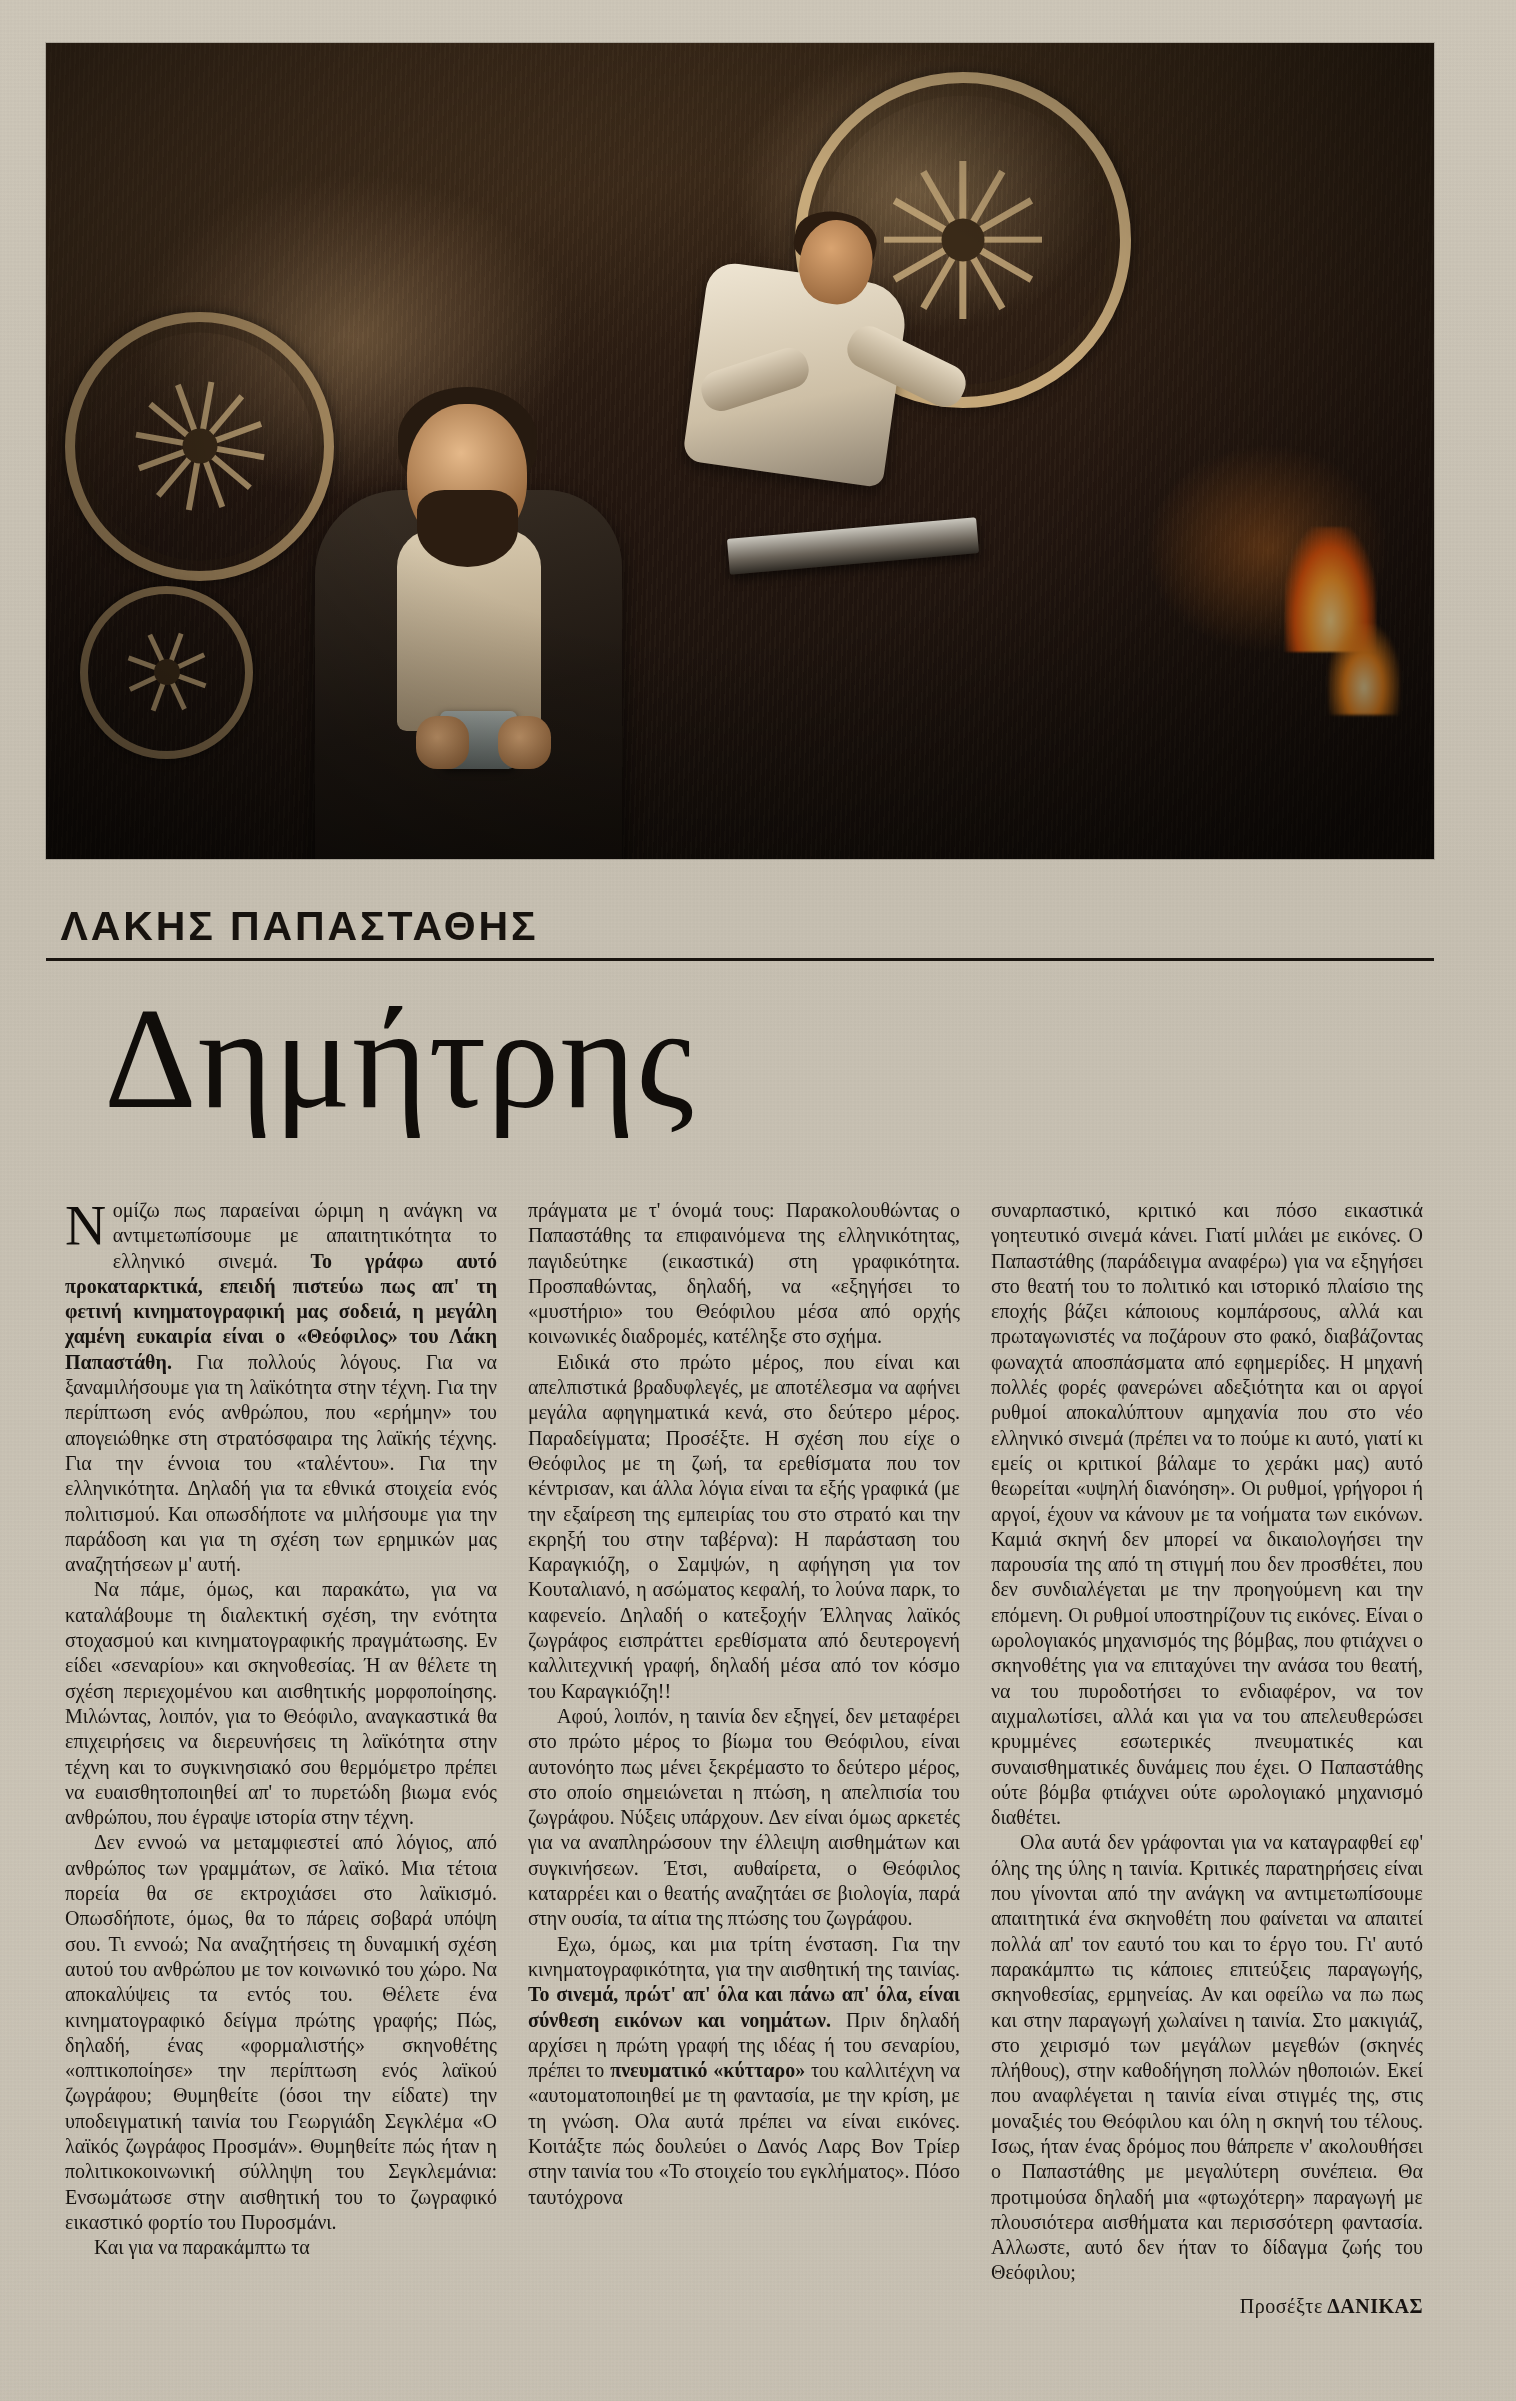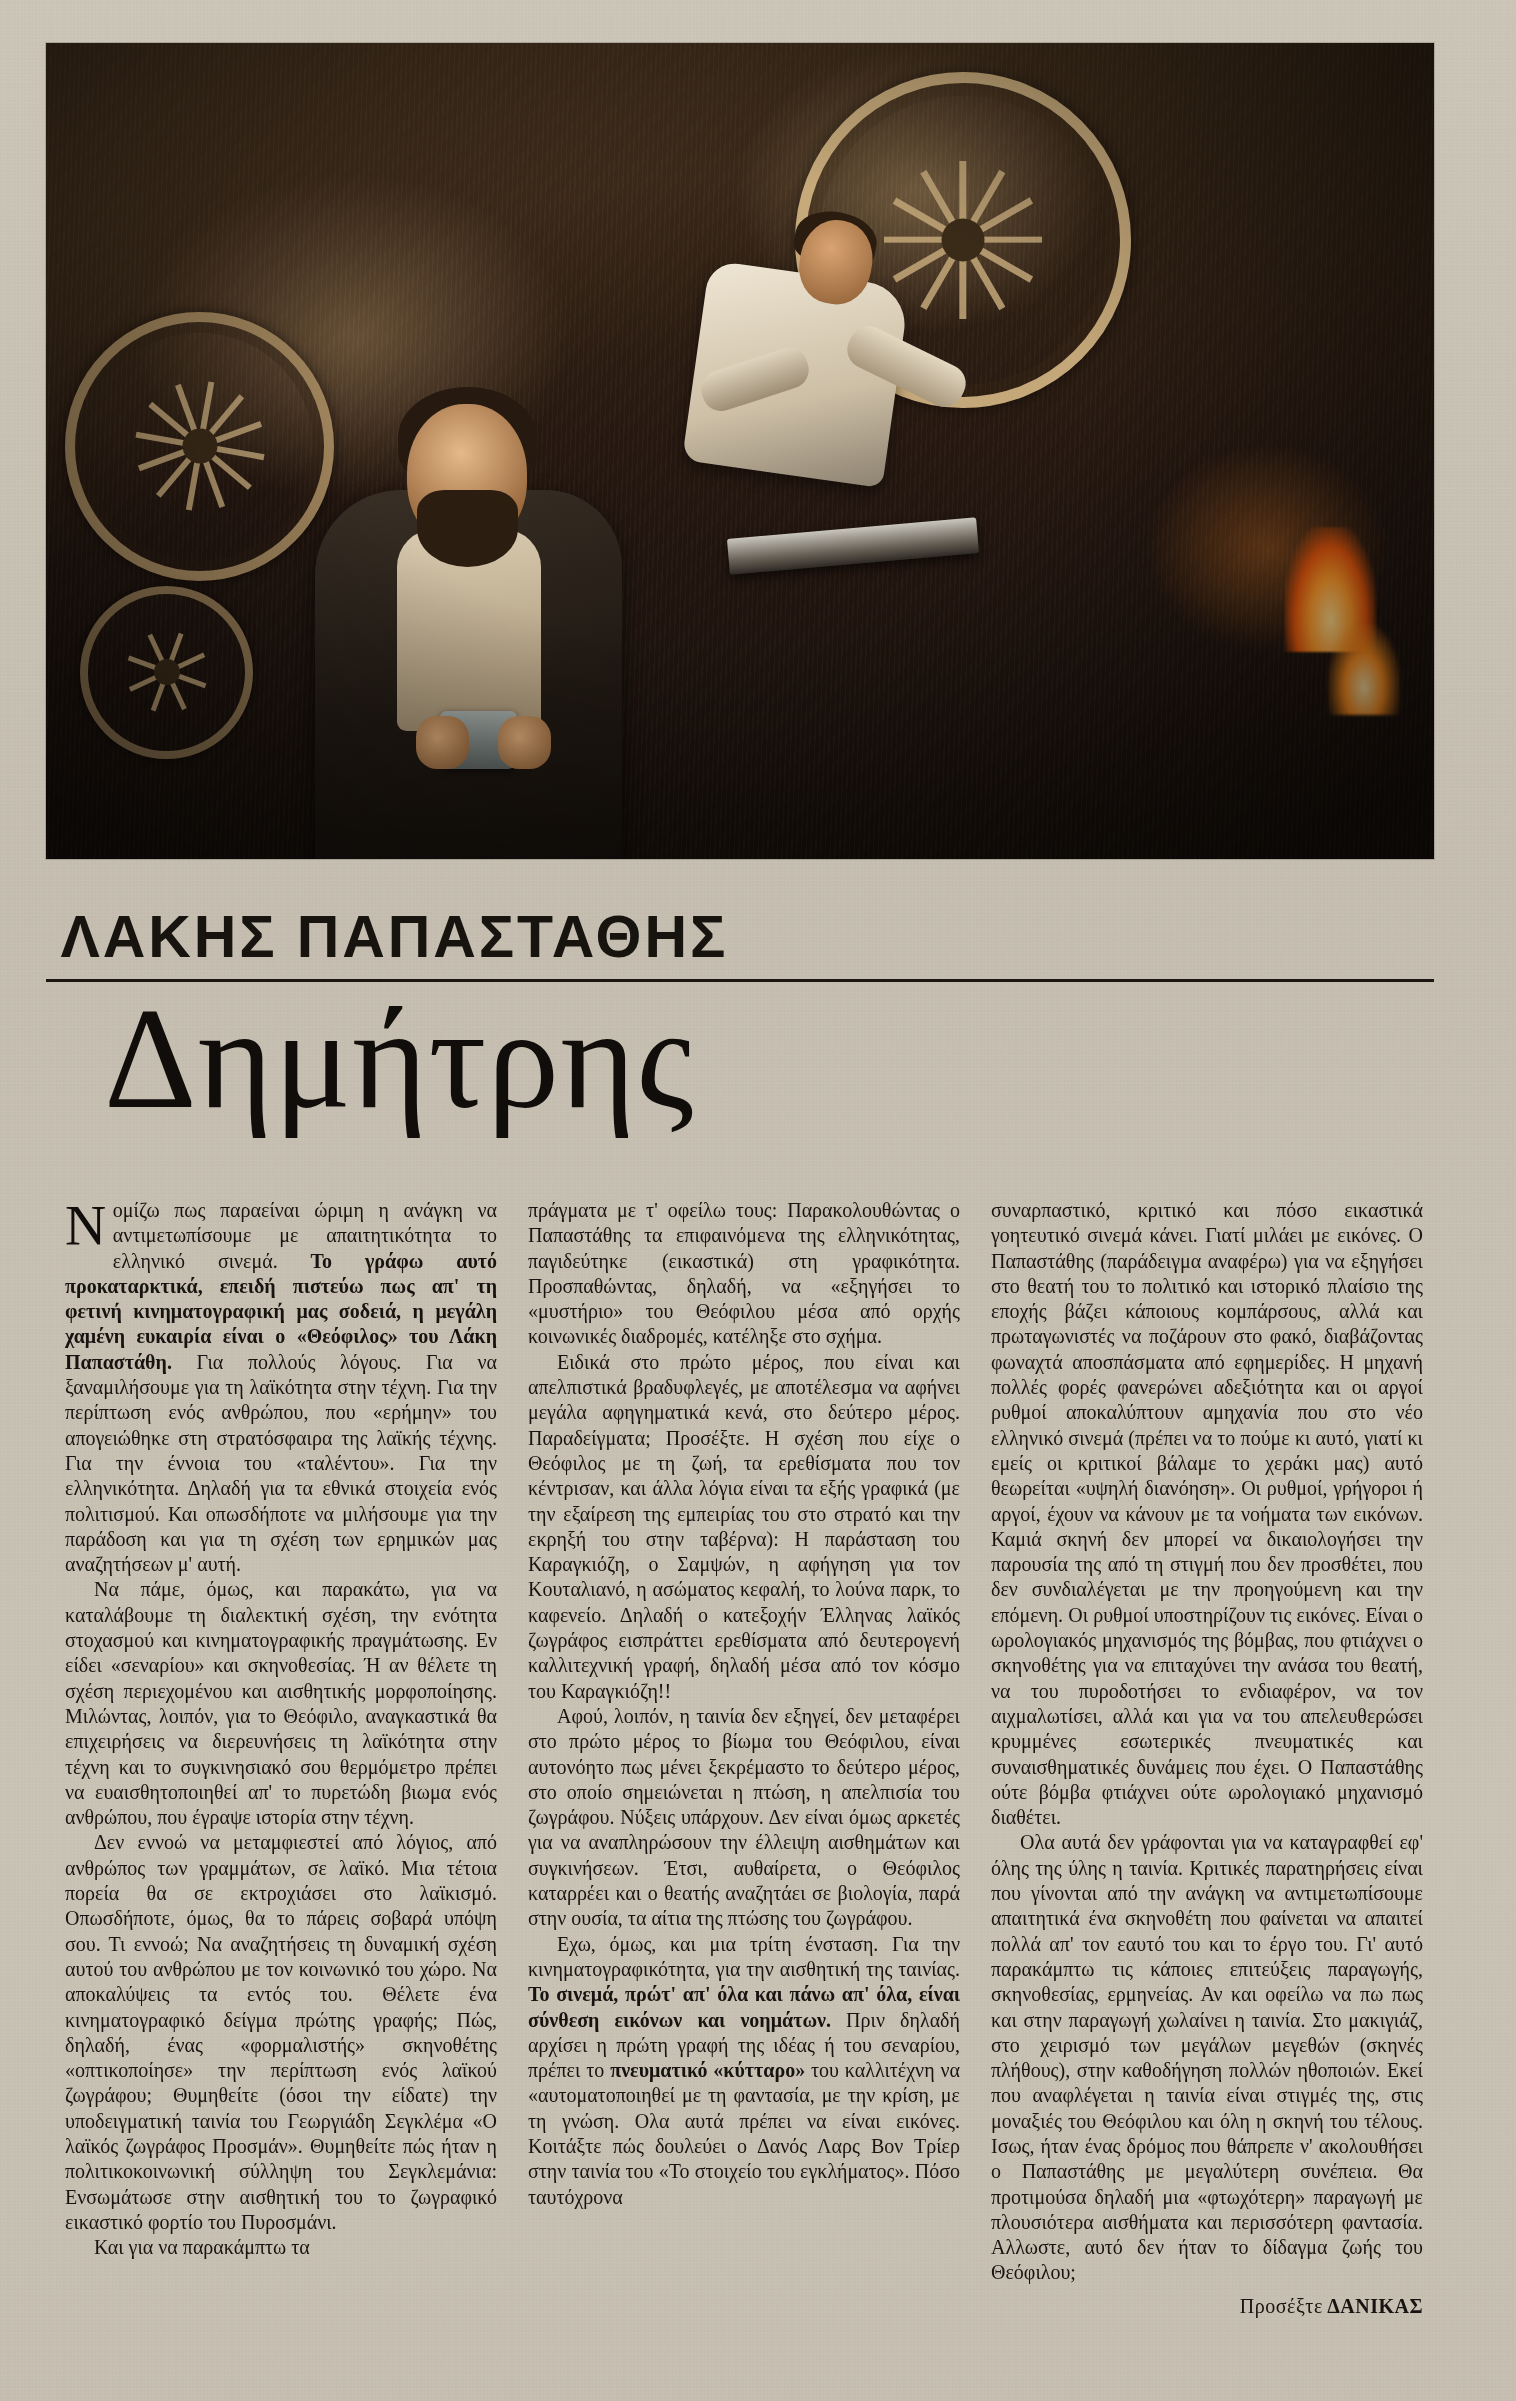--- a/index.html
+++ b/index.html
@@ -193,21 +193,21 @@
   
   .author-bar {
     position: absolute;
     left: 0px;
     top: 865px;
     width: 1388px;
   }
   .author-name {
     font-family: "Liberation Sans", sans-serif;
     font-weight: 700;
-    font-size: 59px;
+    font-size: 41px;
     letter-spacing: 2.9px;
     color: #17130f;
     padding-left: 14.4px;
   }
   .author-rule {
     margin-top: 7.7px;
     height: 3.4px;
     background: #1a1510;
     width: 1388px;
   }
@@ -341,21 +341,21 @@
     <div class="cols">
 
       <div class="col">
         <p class="noind"><span class="dropcap">Ν</span><span>ομίζω πως παραείναι ώριμη η ανάγκη να αντιμετωπίσουμε με απαιτητικότητα το ελληνικό σινεμά. <b>Το γράφω αυτό προκαταρκτικά, επειδή πιστεύω πως απ' τη φετινή κινηματογραφική μας σοδειά, η μεγάλη χαμένη ευκαιρία είναι ο «Θεόφιλος» του Λάκη Παπαστάθη.</b> Για πολλούς λόγους. Για να ξαναμιλήσουμε για τη λαϊκότητα στην τέχνη. Για την περίπτωση ενός ανθρώπου, που «ερήμην» του απογειώθηκε στη στρατόσφαιρα της λαϊκής τέχνης. Για την έννοια του «ταλέντου». Για την ελληνικότητα. Δηλαδή για τα εθνικά στοιχεία ενός πολιτισμού. Και οπωσδήποτε να μιλήσουμε για την παράδοση και για τη σχέση των ερημικών μας αναζητήσεων μ' αυτή.</span></p>
         <p><span>Να πάμε, όμως, και παρακάτω, για να καταλάβουμε τη διαλεκτική σχέση, την ενότητα στοχασμού και κινηματογραφικής πραγμάτωσης. Εν είδει «σεναρίου» και σκηνοθεσίας. Ή αν θέλετε τη σχέση περιεχομένου και αισθητικής μορφοποίησης. Μιλώντας, λοιπόν, για το Θεόφιλο, αναγκαστικά θα επιχειρήσεις να διερευνήσεις τη λαϊκότητα στην τέχνη και το συγκινησιακό σου θερμόμετρο πρέπει να ευαισθητοποιηθεί απ' το πυρετώδη βιωμα ενός ανθρώπου, που έγραψε ιστορία στην τέχνη.</span></p>
         <p><span>Δεν εννοώ να μεταμφιεστεί από λόγιος, από ανθρώπος των γραμμάτων, σε λαϊκό. Μια τέτοια πορεία θα σε εκτροχιάσει στο λαϊκισμό. Οπωσδήποτε, όμως, θα το πάρεις σοβαρά υπόψη σου. Τι εννοώ; Να αναζητήσεις τη δυναμική σχέση αυτού του ανθρώπου με τον κοινωνικό του χώρο. Να αποκαλύψεις τα εντός του. Θέλετε ένα κινηματογραφικό δείγμα πρώτης γραφής; Πώς, δηλαδή, ένας «φορμαλιστής» σκηνοθέτης «οπτικοποίησε» την περίπτωση ενός λαϊκού ζωγράφου; Θυμηθείτε (όσοι την είδατε) την υποδειγματική ταινία του Γεωργιάδη Σεγκλέμα «Ο λαϊκός ζωγράφος Προσμάν». Θυμηθείτε πώς ήταν η πολιτικοκοινωνική σύλληψη του Σεγκλεμάνια: Ενσωμάτωσε στην αισθητική του το ζωγραφικό εικαστικό φορτίο του Πυροσμάνι.</span></p>
         <p><span>Και για να παρακάμπτω τα</span></p>
       </div>
 
       <div class="col">
-        <p class="noind"><span>πράγματα με τ' οφείλω τους: Παρακολουθώντας ο Παπαστάθης τα επιφαινόμενα της ελληνικότητας, παγιδεύτηκε (εικαστικά) στη γραφικότητα. Προσπαθώντας, δηλαδή, να «εξηγήσει το «μυστήριο» του Θεόφιλου μέσα από ορχής κοινωνικές διαδρομές, κατέληξε στο σχήμα.</span></p>
+        <p class="noind"><span>πράγματα με τ' όνομά τους: Παρακολουθώντας ο Παπαστάθης τα επιφαινόμενα της ελληνικότητας, παγιδεύτηκε (εικαστικά) στη γραφικότητα. Προσπαθώντας, δηλαδή, να «εξηγήσει το «μυστήριο» του Θεόφιλου μέσα από ορχής κοινωνικές διαδρομές, κατέληξε στο σχήμα.</span></p>
         <p><span>Ειδικά στο πρώτο μέρος, που είναι και απελπιστικά βραδυφλεγές, με αποτέλεσμα να αφήνει μεγάλα αφηγηματικά κενά, στο δεύτερο μέρος. Παραδείγματα; Προσέξτε. Η σχέση που είχε ο Θεόφιλος με τη ζωή, τα ερεθίσματα που τον κέντρισαν, και άλλα λόγια είναι τα εξής γραφικά (με την εξαίρεση της εμπειρίας του στο στρατό και την εκρηξή του στην ταβέρνα): Η παράσταση του Καραγκιόζη, ο Σαμψών, η αφήγηση για τον Κουταλιανό, η ασώματος κεφαλή, το λούνα παρκ, το καφενείο. Δηλαδή ο κατεξοχήν Έλληνας λαϊκός ζωγράφος εισπράττει ερεθίσματα από δευτερογενή καλλιτεχνική γραφή, δηλαδή μέσα από τον κόσμο του Καραγκιόζη!!</span></p>
         <p><span>Αφού, λοιπόν, η ταινία δεν εξηγεί, δεν μεταφέρει στο πρώτο μέρος το βίωμα του Θεόφιλου, είναι αυτονόητο πως μένει ξεκρέμαστο το δεύτερο μέρος, στο οποίο σημειώνεται η πτώση, η απελπισία του ζωγράφου. Νύξεις υπάρχουν. Δεν είναι όμως αρκετές για να αναπληρώσουν την έλλειψη αισθημάτων και συγκινήσεων. Έτσι, αυθαίρετα, ο Θεόφιλος καταρρέει και ο θεατής αναζητάει σε βιολογία, παρά στην ουσία, τα αίτια της πτώσης του ζωγράφου.</span></p>
         <p><span>Εχω, όμως, και μια τρίτη ένσταση. Για την κινηματογραφικότητα, για την αισθητική της ταινίας. <b>Το σινεμά, πρώτ' απ' όλα και πάνω απ' όλα, είναι σύνθεση εικόνων και νοημάτων.</b> Πριν δηλαδή αρχίσει η πρώτη γραφή της ιδέας ή του σεναρίου, πρέπει το <b>πνευματικό «κύτταρο»</b> του καλλιτέχνη να «αυτοματοποιηθεί με τη φαντασία, με την κρίση, με τη γνώση. Ολα αυτά πρέπει να είναι εικόνες. Κοιτάξτε πώς δουλεύει ο Δανός Λαρς Βον Τρίερ στην ταινία του «Το στοιχείο του εγκλήματος». Πόσο ταυτόχρονα</span></p>
       </div>
 
       <div class="col">
         <p class="noind"><span>συναρπαστικό, κριτικό και πόσο εικαστικά γοητευτικό σινεμά κάνει. Γιατί μιλάει με εικόνες. Ο Παπαστάθης (παράδειγμα αναφέρω) για να εξηγήσει στο θεατή του το πολιτικό και ιστορικό πλαίσιο της εποχής βάζει κάποιους κομπάρσους, αλλά και πρωταγωνιστές να ποζάρουν στο φακό, διαβάζοντας φωναχτά αποσπάσματα από εφημερίδες. Η μηχανή πολλές φορές φανερώνει αδεξιότητα και οι αργοί ρυθμοί αποκαλύπτουν αμηχανία που στο νέο ελληνικό σινεμά (πρέπει να το πούμε κι αυτό, γιατί κι εμείς οι κριτικοί βάλαμε το χεράκι μας) αυτό θεωρείται «υψηλή διανόηση». Οι ρυθμοί, γρήγοροι ή αργοί, έχουν να κάνουν με τα νοήματα των εικόνων. Καμιά σκηνή δεν μπορεί να δικαιολογήσει την παρουσία της από τη στιγμή που δεν προσθέτει, που δεν συνδιαλέγεται με την προηγούμενη και την επόμενη. Οι ρυθμοί υποστηρίζουν τις εικόνες. Είναι ο ωρολογιακός μηχανισμός της βόμβας, που φτιάχνει ο σκηνοθέτης για να επιταχύνει την ανάσα του θεατή, να του πυροδοτήσει το ενδιαφέρον, να τον αιχμαλωτίσει, αλλά και για να του απελευθερώσει κρυμμένες εσωτερικές πνευματικές και συναισθηματικές δυνάμεις που έχει. Ο Παπαστάθης ούτε βόμβα φτιάχνει ούτε ωρολογιακό μηχανισμό διαθέτει.</span></p>
         <p><span>Ολα αυτά δεν γράφονται για να καταγραφθεί εφ' όλης της ύλης η ταινία. Κριτικές παρατηρήσεις είναι που γίνονται από την ανάγκη να αντιμετωπίσουμε απαιτητικά ένα σκηνοθέτη που φαίνεται να απαιτεί πολλά απ' τον εαυτό του και το έργο του. Γι' αυτό παρακάμπτω τις κάποιες επιτεύξεις παραγωγής, σκηνοθεσίας, ερμηνείας. Αν και οφείλω να πω πως και στην παραγωγή χωλαίνει η ταινία. Στο μακιγιάζ, στο χειρισμό των μεγάλων μεγεθών (σκηνές πλήθους), στην καθοδήγηση πολλών ηθοποιών. Εκεί που αναφλέγεται η ταινία είναι στιγμές της, στις μοναξιές του Θεόφιλου και όλη η σκηνή του τέλους. Ισως, ήταν ένας δρόμος που θάπρεπε ν' ακολουθήσει ο Παπαστάθης με μεγαλύτερη συνέπεια. Θα προτιμούσα δηλαδή μια «φτωχότερη» παραγωγή με πλουσιότερα αισθήματα και περισσότερη φαντασία. Αλλωστε, αυτό δεν ήταν το δίδαγμα ζωής του Θεόφιλου;</span></p>
         <div class="sign">
           <span class="small">Προσέξτε</span>

